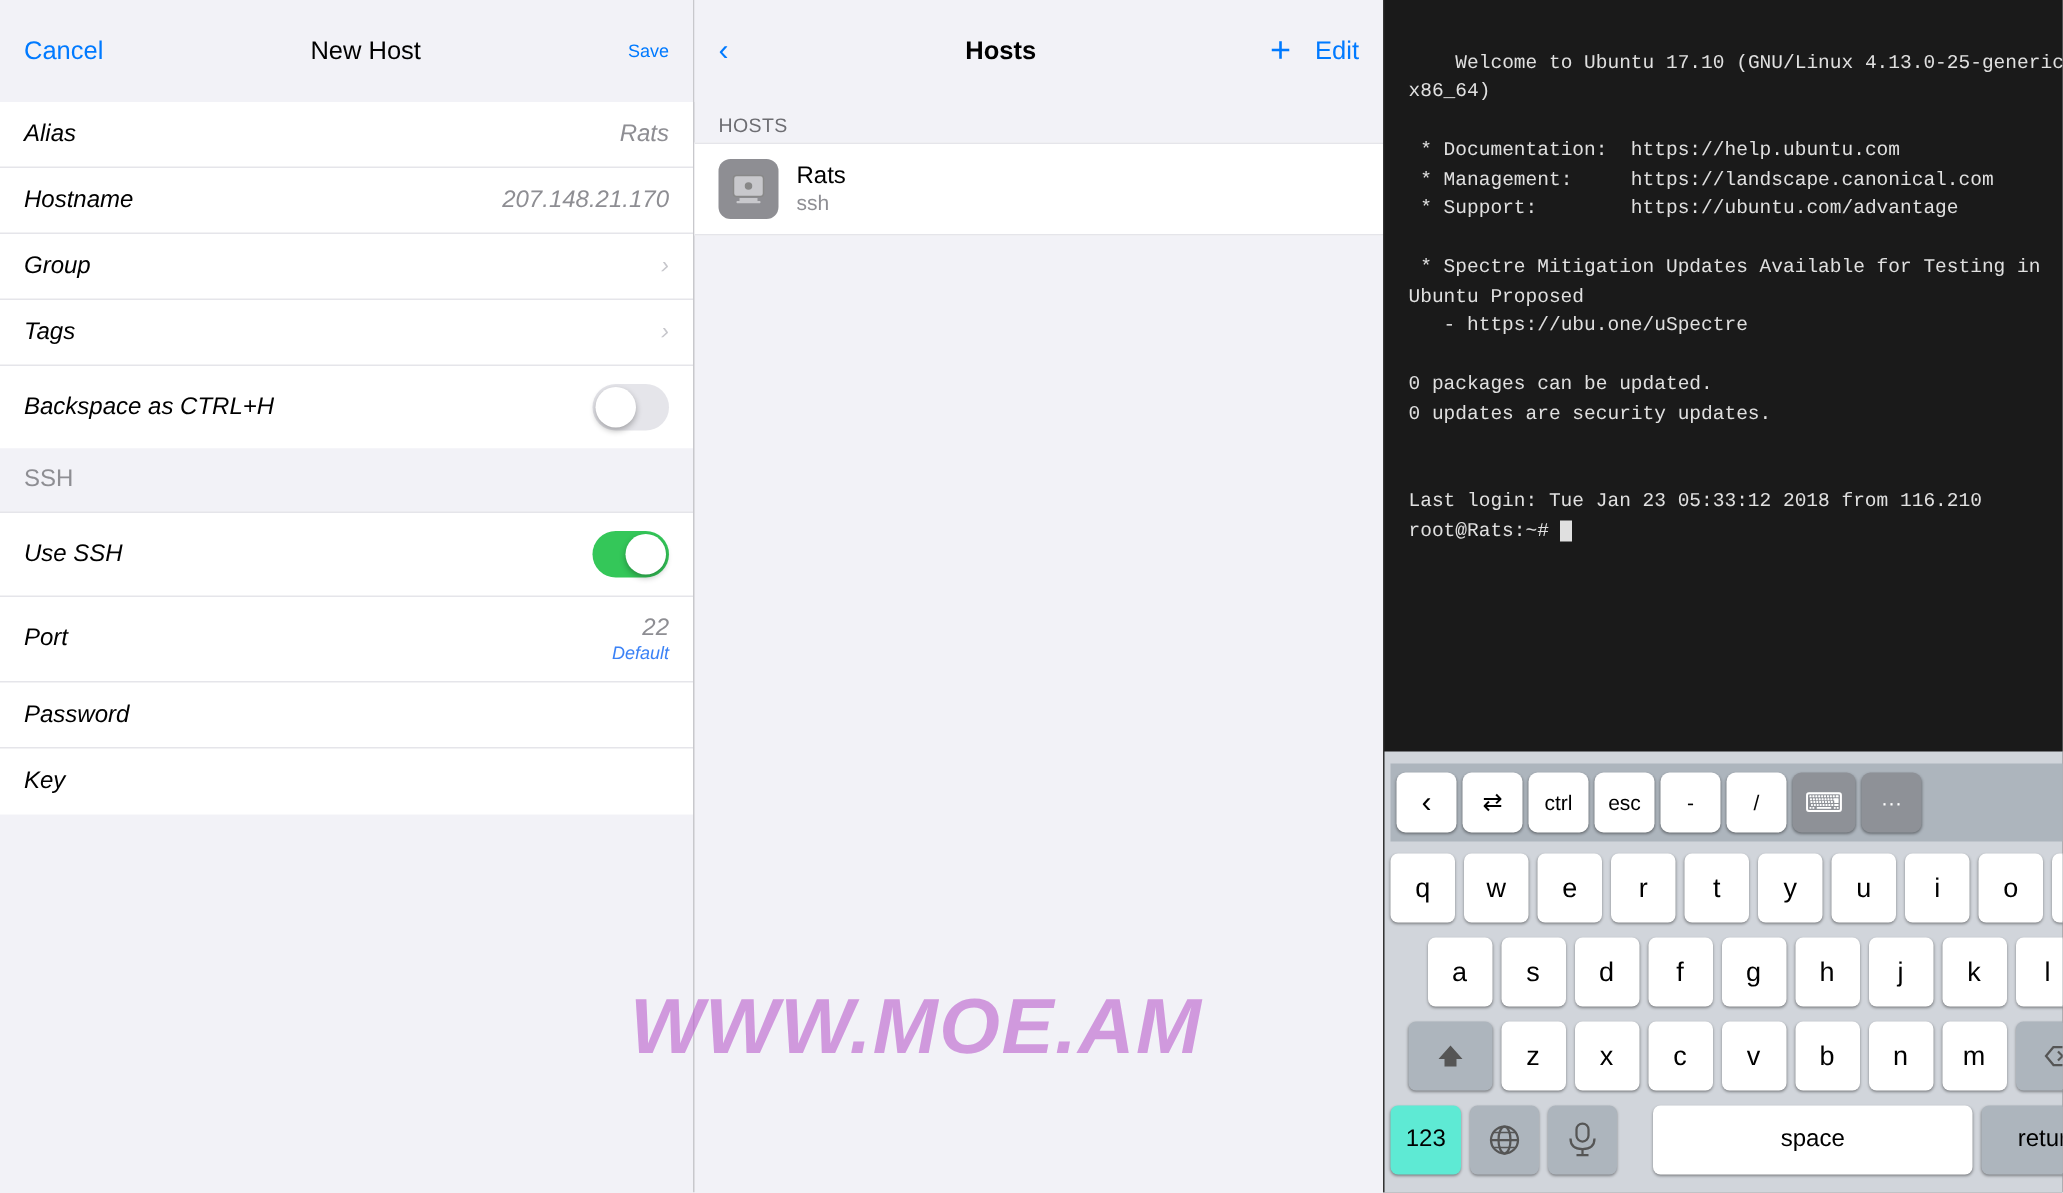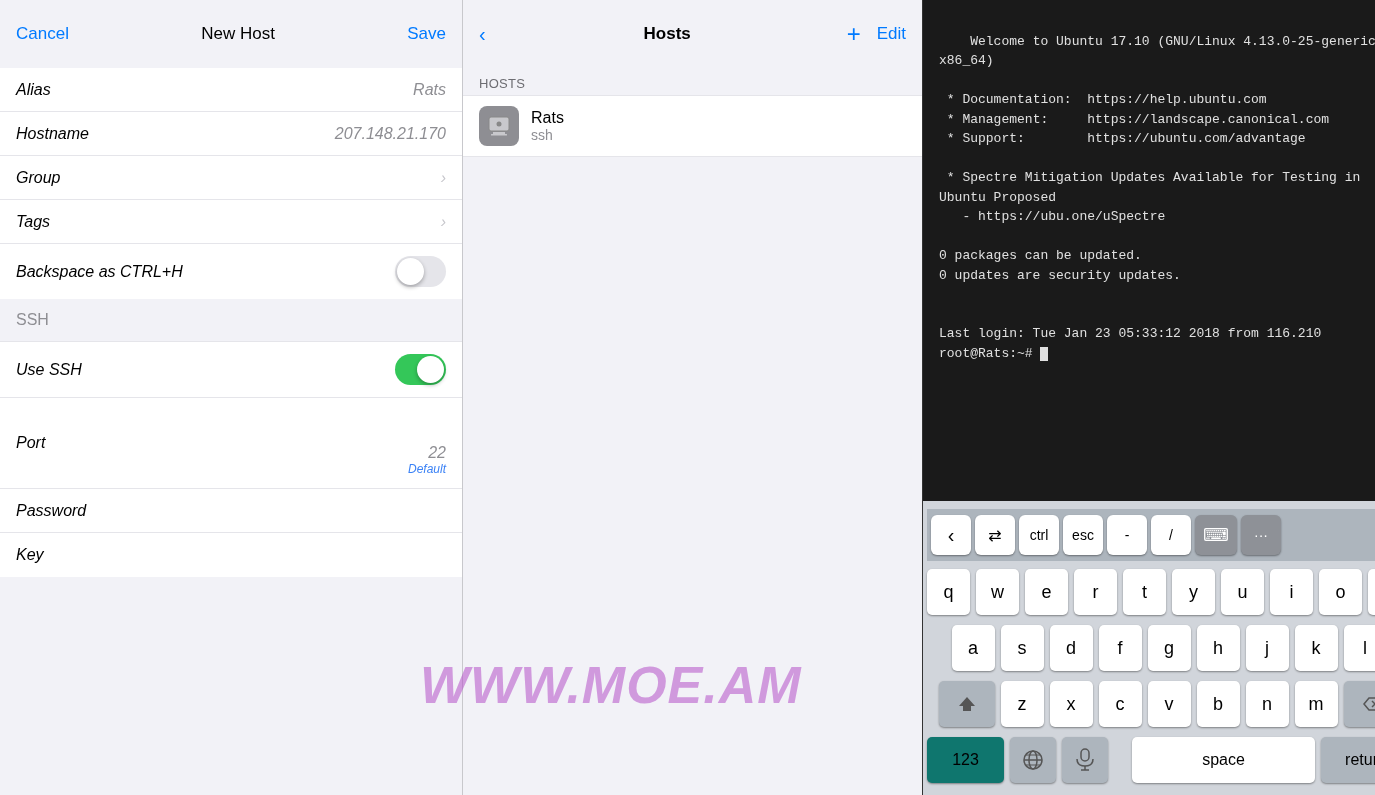--- a/index.html
+++ b/index.html
@@ -42,21 +42,21 @@
     }
 
     .nav-title {
       font-size: 17px;
       font-weight: 400;
       color: #000;
     }
 
     .nav-save {
       color: #007aff;
-      font-size: 17px;
+      font-size: 12px;
       font-weight: 400;
       cursor: pointer;
       background: none;
       border: none;
     }
 
     .form-content {
       flex: 1;
       overflow-y: auto;
     }
@@ -137,21 +137,20 @@
     .toggle.off .toggle-knob {
       left: 2px;
     }
 
     .toggle.on .toggle-knob {
       left: 22px;
     }
 
     .port-value {
       text-align: right;
-      margin-top: 34px;
     }
 
     .port-main {
       font-size: 16px;
       color: #8e8e93;
     }
 
     .port-sub {
       font-size: 12px;
       color: #3b82f6;
@@ -396,22 +395,22 @@
       width: 56px;
     }
 
     .bottom-keyboard-row {
       display: flex;
       justify-content: center;
       gap: 6px;
     }
 
     .num-key {
-      background: #0f766e;
-      width: 77px;
+      background: #5eead4;
+      width: 47px;
       height: 46px;
       border-radius: 5px;
       display: flex;
       align-items: center;
       justify-content: center;
       font-size: 16px;
       cursor: pointer;
       box-shadow: 0 1px 2px rgba(0,0,0,0.4);
     }
 

